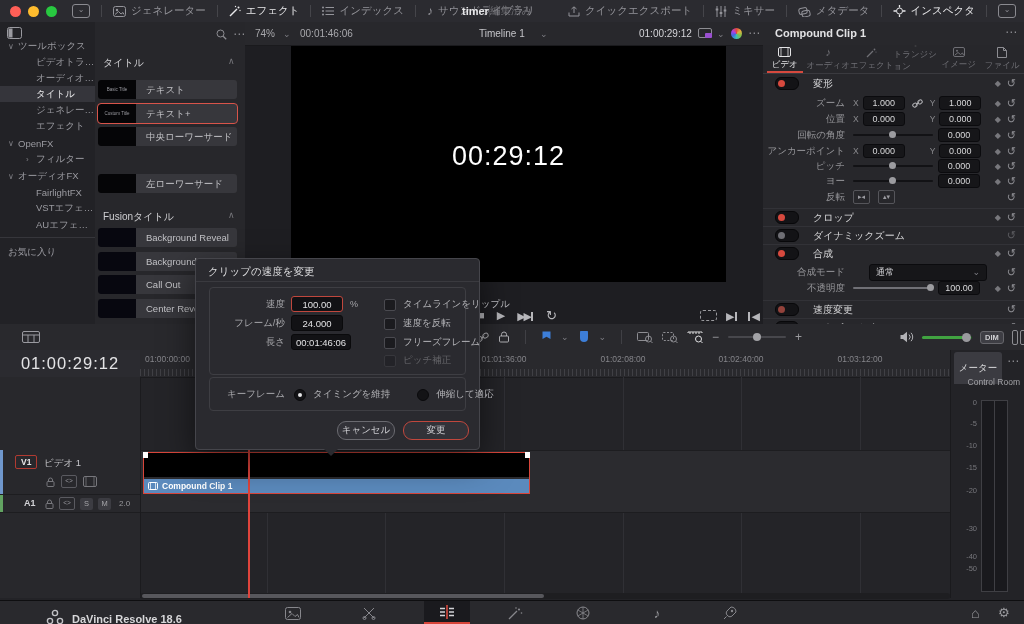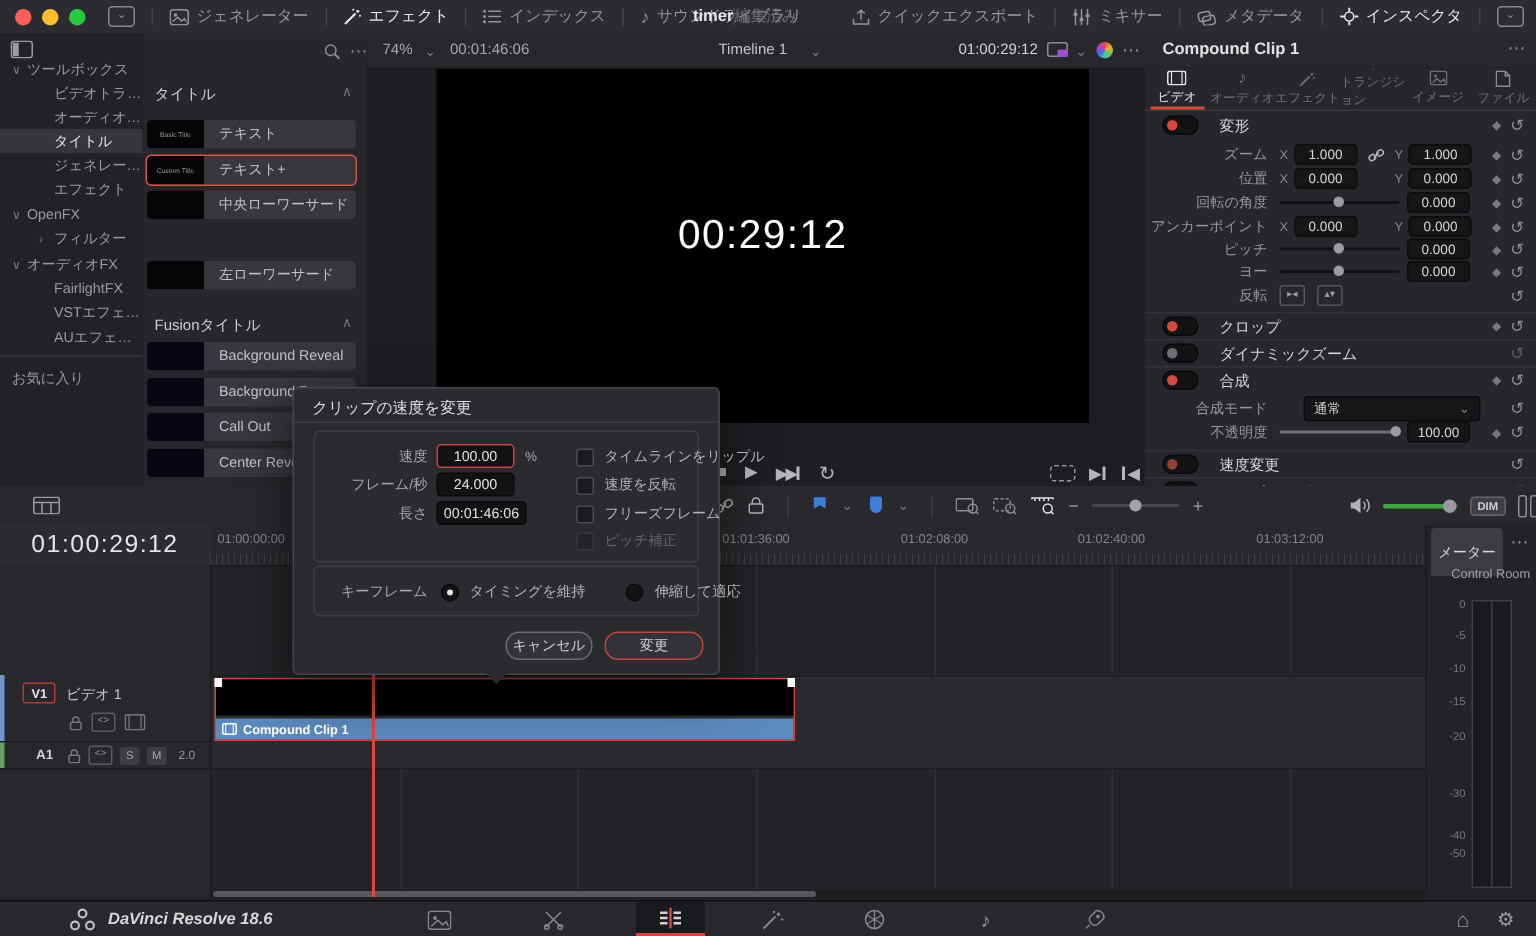--- a/index.html
+++ b/index.html
@@ -119,21 +119,21 @@
   .meter{position:absolute;left:950px;top:0;width:74px;height:248px;background:#232327;border-left:1px solid #1a1a1d;}
   .meter-tab{position:absolute;left:3px;top:2px;width:48px;height:32px;background:#3b3b41;border-radius:3px 3px 0 0;
     color:#d8d8da;font-size:9.5px;display:flex;align-items:center;justify-content:center;}
   .mt-lbl{position:absolute;top:27px;right:5px;font-size:8.5px;color:#a2a2a6;}
   .mtick{position:absolute;right:48px;font-size:7.5px;color:#77777c;text-align:right;width:20px;}
   .mbar{position:absolute;top:50px;width:12px;height:190px;background:#19191d;border:1px solid #3f3f44;}
   .hscroll{position:absolute;left:140px;top:243px;width:810px;height:6px;background:#1e1e21;border-radius:3px;}
   .hscroll .thumb{position:absolute;left:2px;top:1px;width:402px;height:4px;background:#57575c;border-radius:2px;}
 
   
-  .statusbar{left:0;top:600px;width:1024px;height:24px;background:#29292d;border-top:1px solid #0e0e10;display:flex;align-items:center;font-style:italic;}
+  .statusbar{left:0;top:600px;width:1024px;height:24px;background:#29292d;border-top:1px solid #0e0e10;display:flex;align-items:flex-end;}
   .app-name{font-size:11px;font-weight:bold;color:#d8d8da;margin-left:8px;}
   .page-ico{position:absolute;top:3px;width:20px;height:18px;display:flex;align-items:center;justify-content:center;color:#87878c;}
   .page-ico.active-box{width:46px;height:21px;top:0;background:#1a1a1e;border-bottom:2px solid #d8453a;color:#d2d2d6;}
   .sb-glyph{font-size:13px;color:#9a9a9e;}
 
   
   .dialog{left:195px;top:258px;width:283px;height:190px;background:#2a2a2f;border:1px solid #45454b;border-radius:4px;
     box-shadow:0 12px 34px rgba(0,0,0,.55);z-index:9;}
   .dialog .title{position:absolute;left:12px;top:6px;font-size:10.5px;color:#dedee0;}
   .dialog .tdiv{position:absolute;left:0;top:22px;width:100%;height:1px;background:#3a3a3f;}

